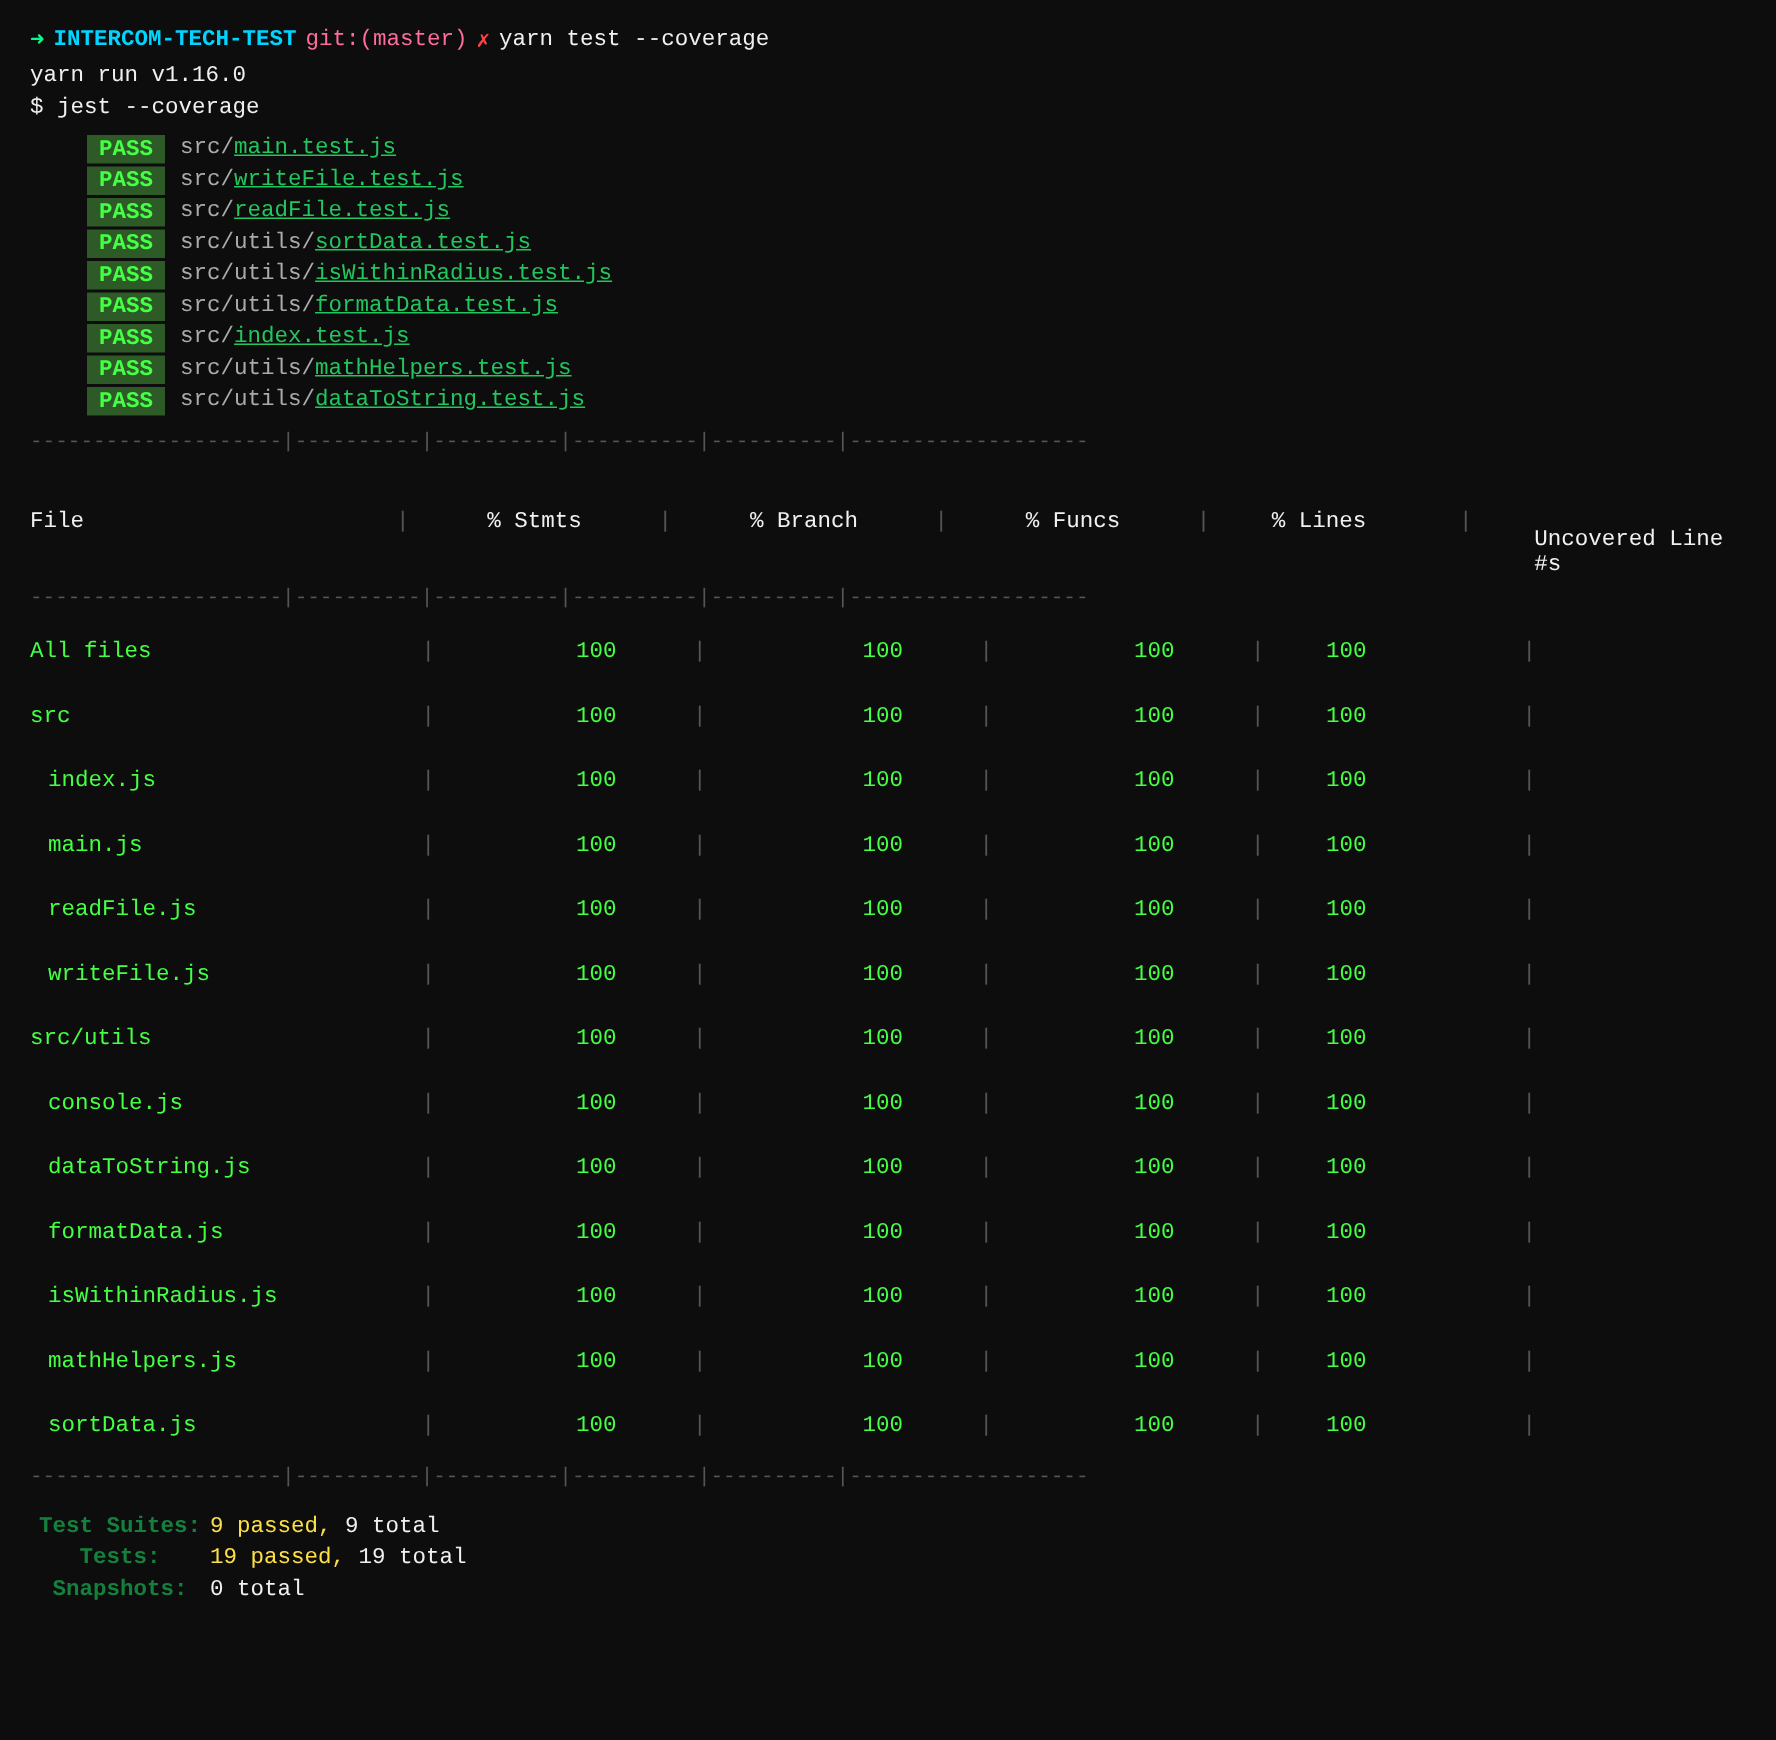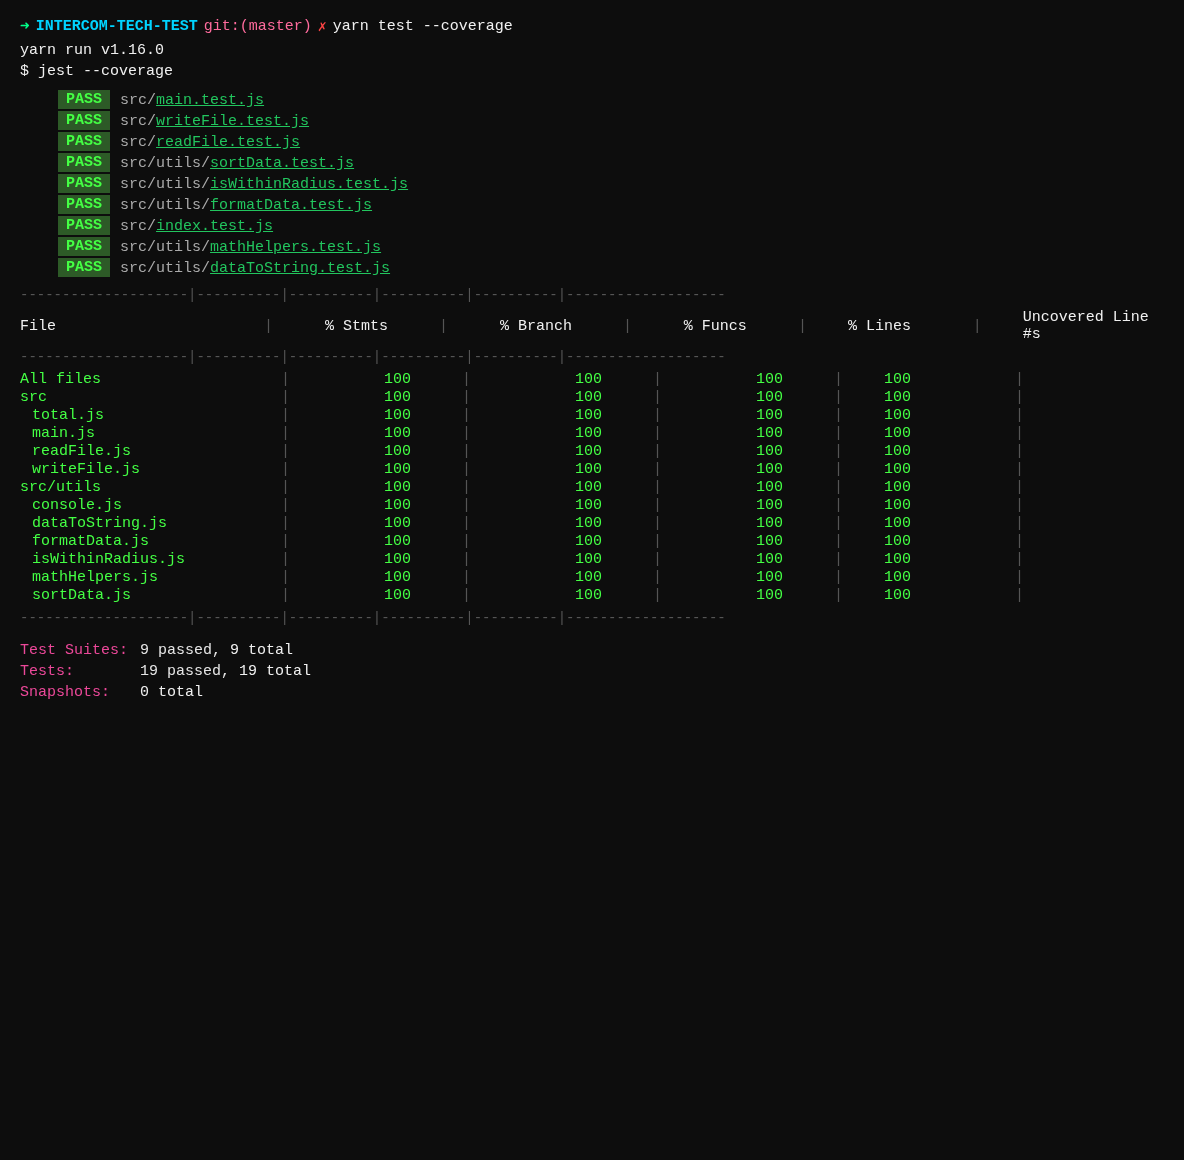--- a/index.html
+++ b/index.html
@@ -57,21 +57,21 @@
       color: #f0f0f0;
       margin-bottom: 10px;
     }
 
     .pass-lines {
       margin-bottom: 10px;
     }
 
     .pass-line {
       display: flex;
-      align-items: flex-end;
+      align-items: flex-start;
       margin-bottom: 2px;
       padding-left: 38px;
     }
 
     .pass-badge {
       background-color: #2d5a27;
       color: #44ff44;
       padding: 1px 8px;
       margin-right: 10px;
       font-weight: bold;
@@ -157,20 +157,21 @@
       color: #44ff44;
       padding-right: 10px;
     }
 
     .col-lines.header {
       color: #f0f0f0;
     }
 
     .col-uncovered {
       color: #f0f0f0;
+      margin-top: 42px;
     }
 
     .col-uncovered.header {
       color: #f0f0f0;
     }
 
     .section-header {
       color: #44ff44;
     }
 
@@ -182,27 +183,28 @@
       margin-top: 16px;
     }
 
     .summary-line {
       display: flex;
       align-items: center;
       margin-bottom: 4px;
     }
 
     .summary-label {
-      color: #ec4899;
-      font-weight: normal;
+      color: #15803d;
+      font-weight: bold;
       min-width: 120px;
+      text-align: center;
     }
 
     .summary-value-green {
-      color: #e5e5e5;
+      color: #fde047;
       text-align: right;
     }
 
     .summary-value-white {
       color: #f0f0f0;
       text-align: center;
     }
 
     .summary-value-blue {
       color: #00aaff;
@@ -304,21 +306,21 @@
     <span class="col-branch">100</span>
     <span class="col-pipe">|</span>
     <span class="col-funcs">100</span>
     <span class="col-pipe">|</span>
     <span class="col-lines">100</span>
     <span class="col-pipe">|</span>
     <span class="col-uncovered"></span>
   </div>
 
   <div class="table-row">
-    <span class="col-file sub-file section-header">  total.js</span>
+    <span class="col-file sub-file section-header">  index.js</span>
     <span class="col-pipe">|</span>
     <span class="col-stmts">100</span>
     <span class="col-pipe">|</span>
     <span class="col-branch">100</span>
     <span class="col-pipe">|</span>
     <span class="col-funcs">100</span>
     <span class="col-pipe">|</span>
     <span class="col-lines">100</span>
     <span class="col-pipe">|</span>
     <span class="col-uncovered"></span>

